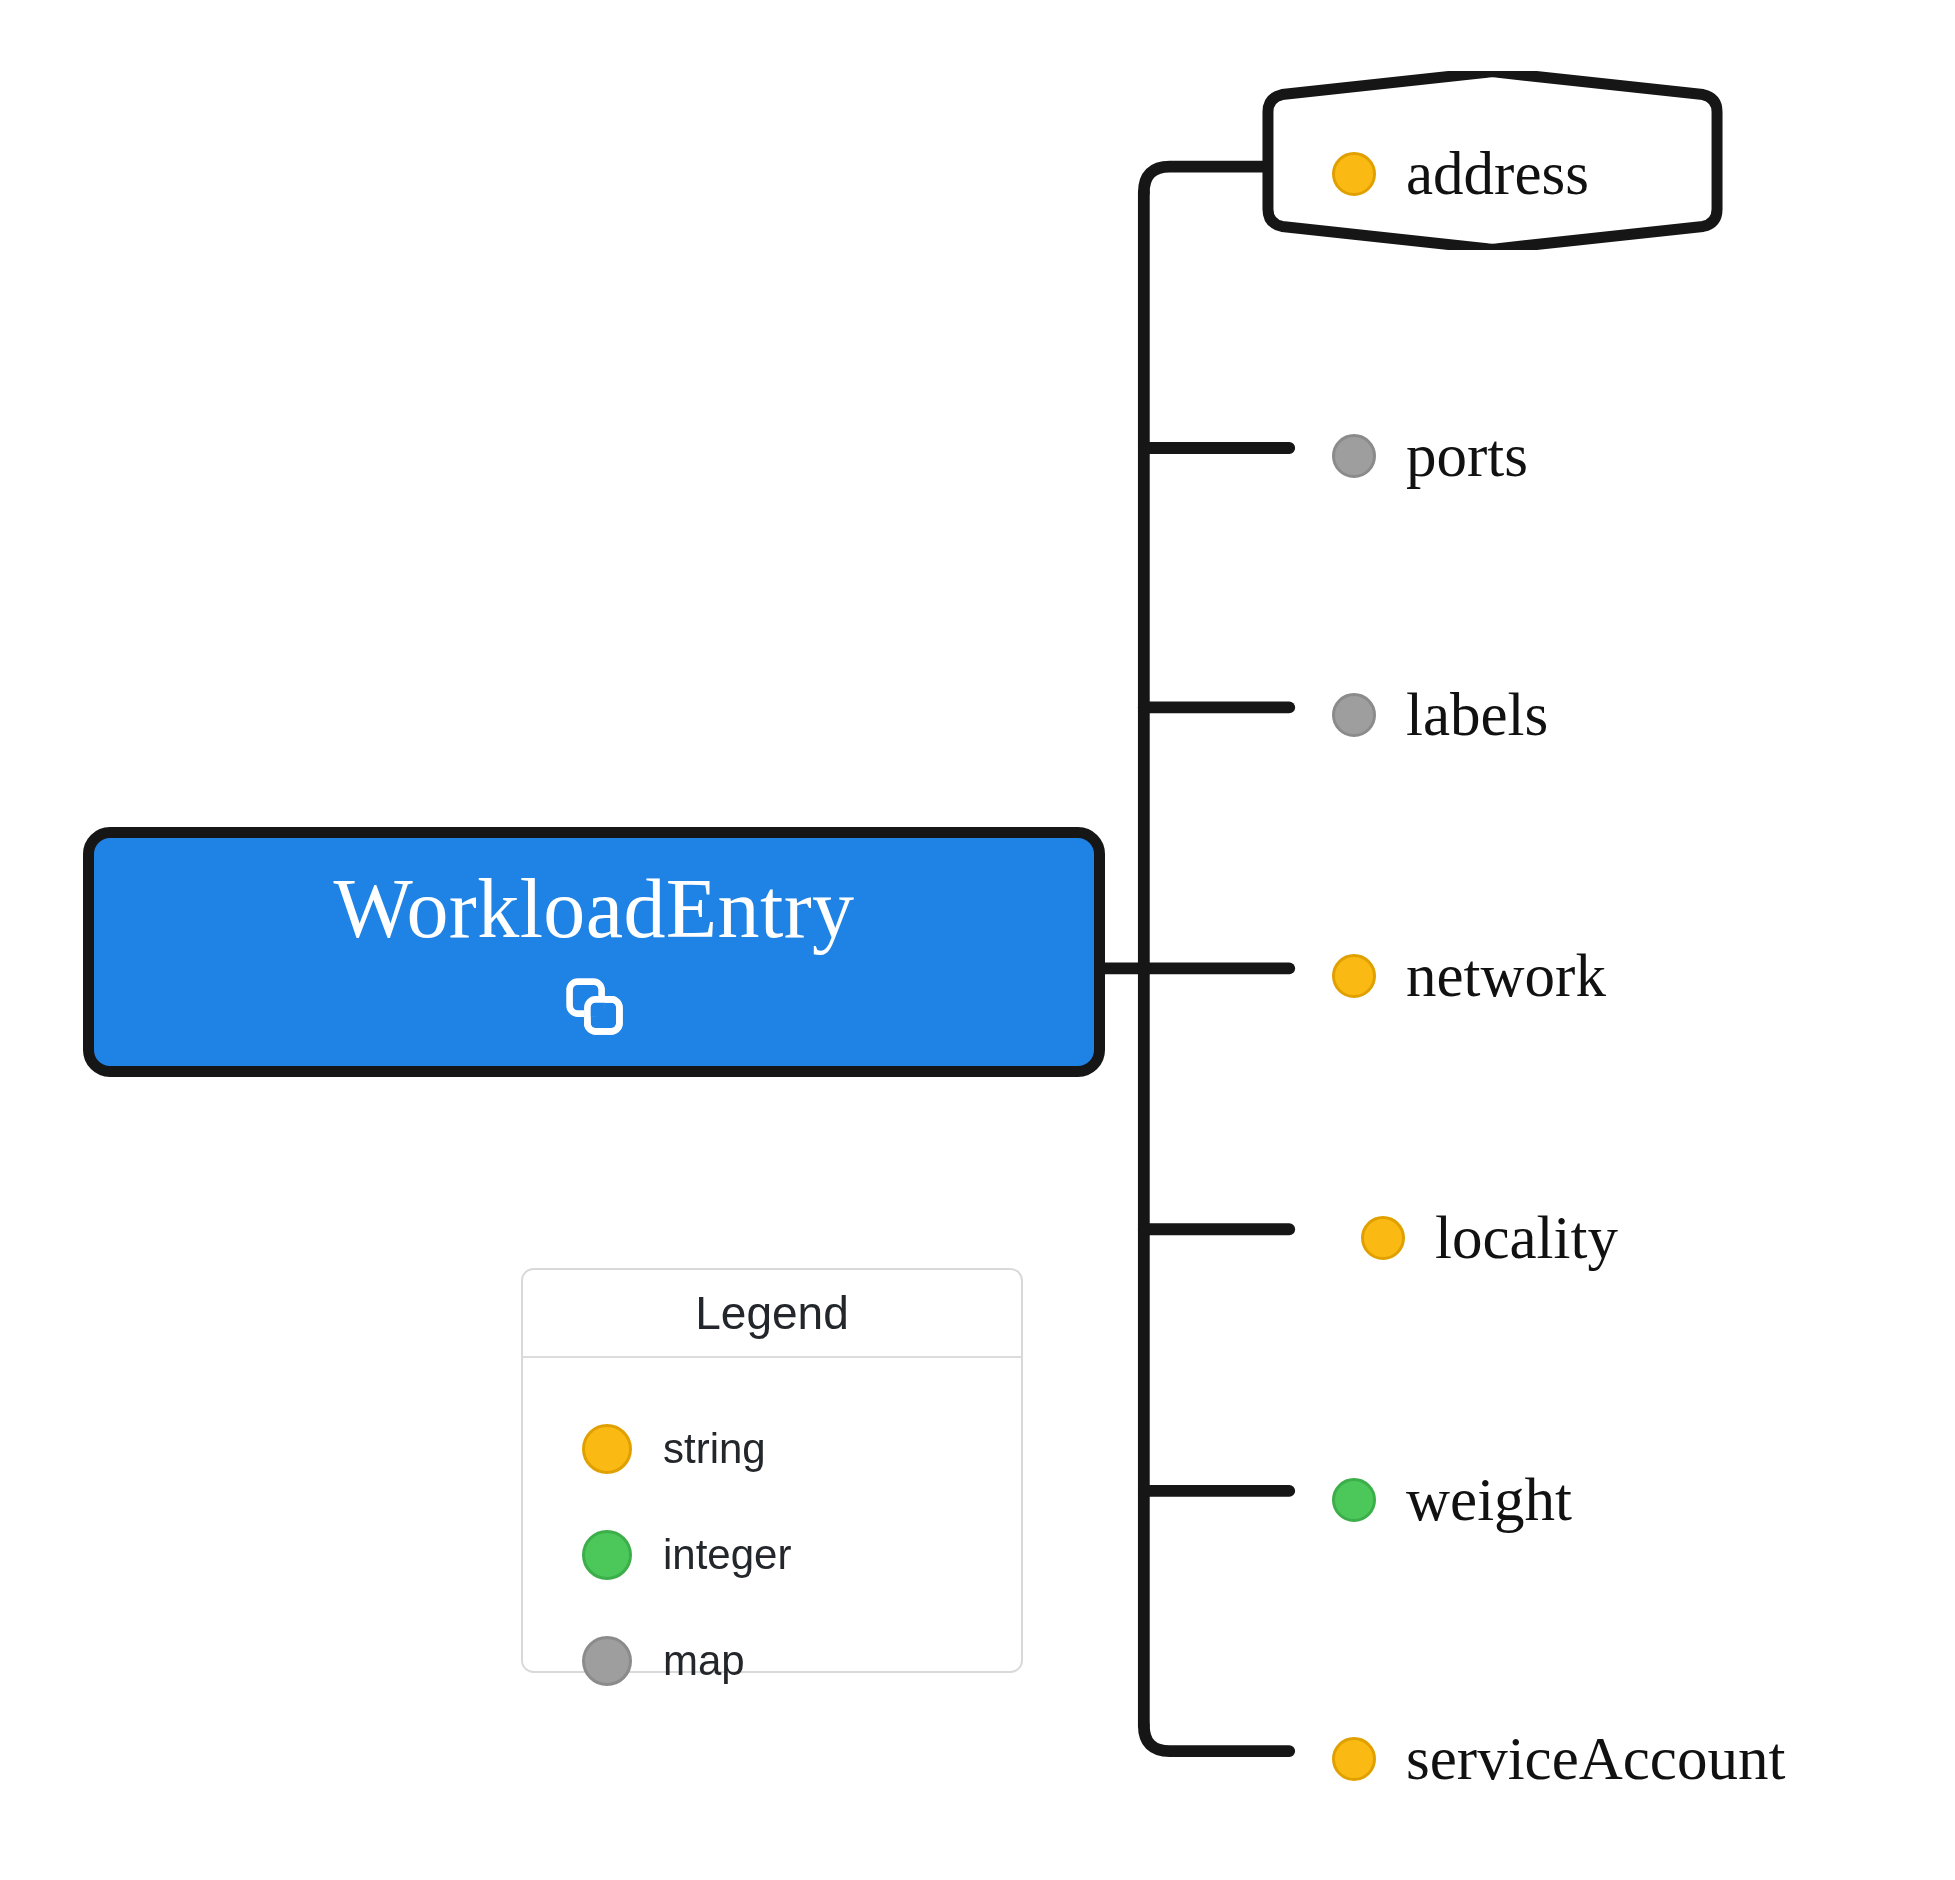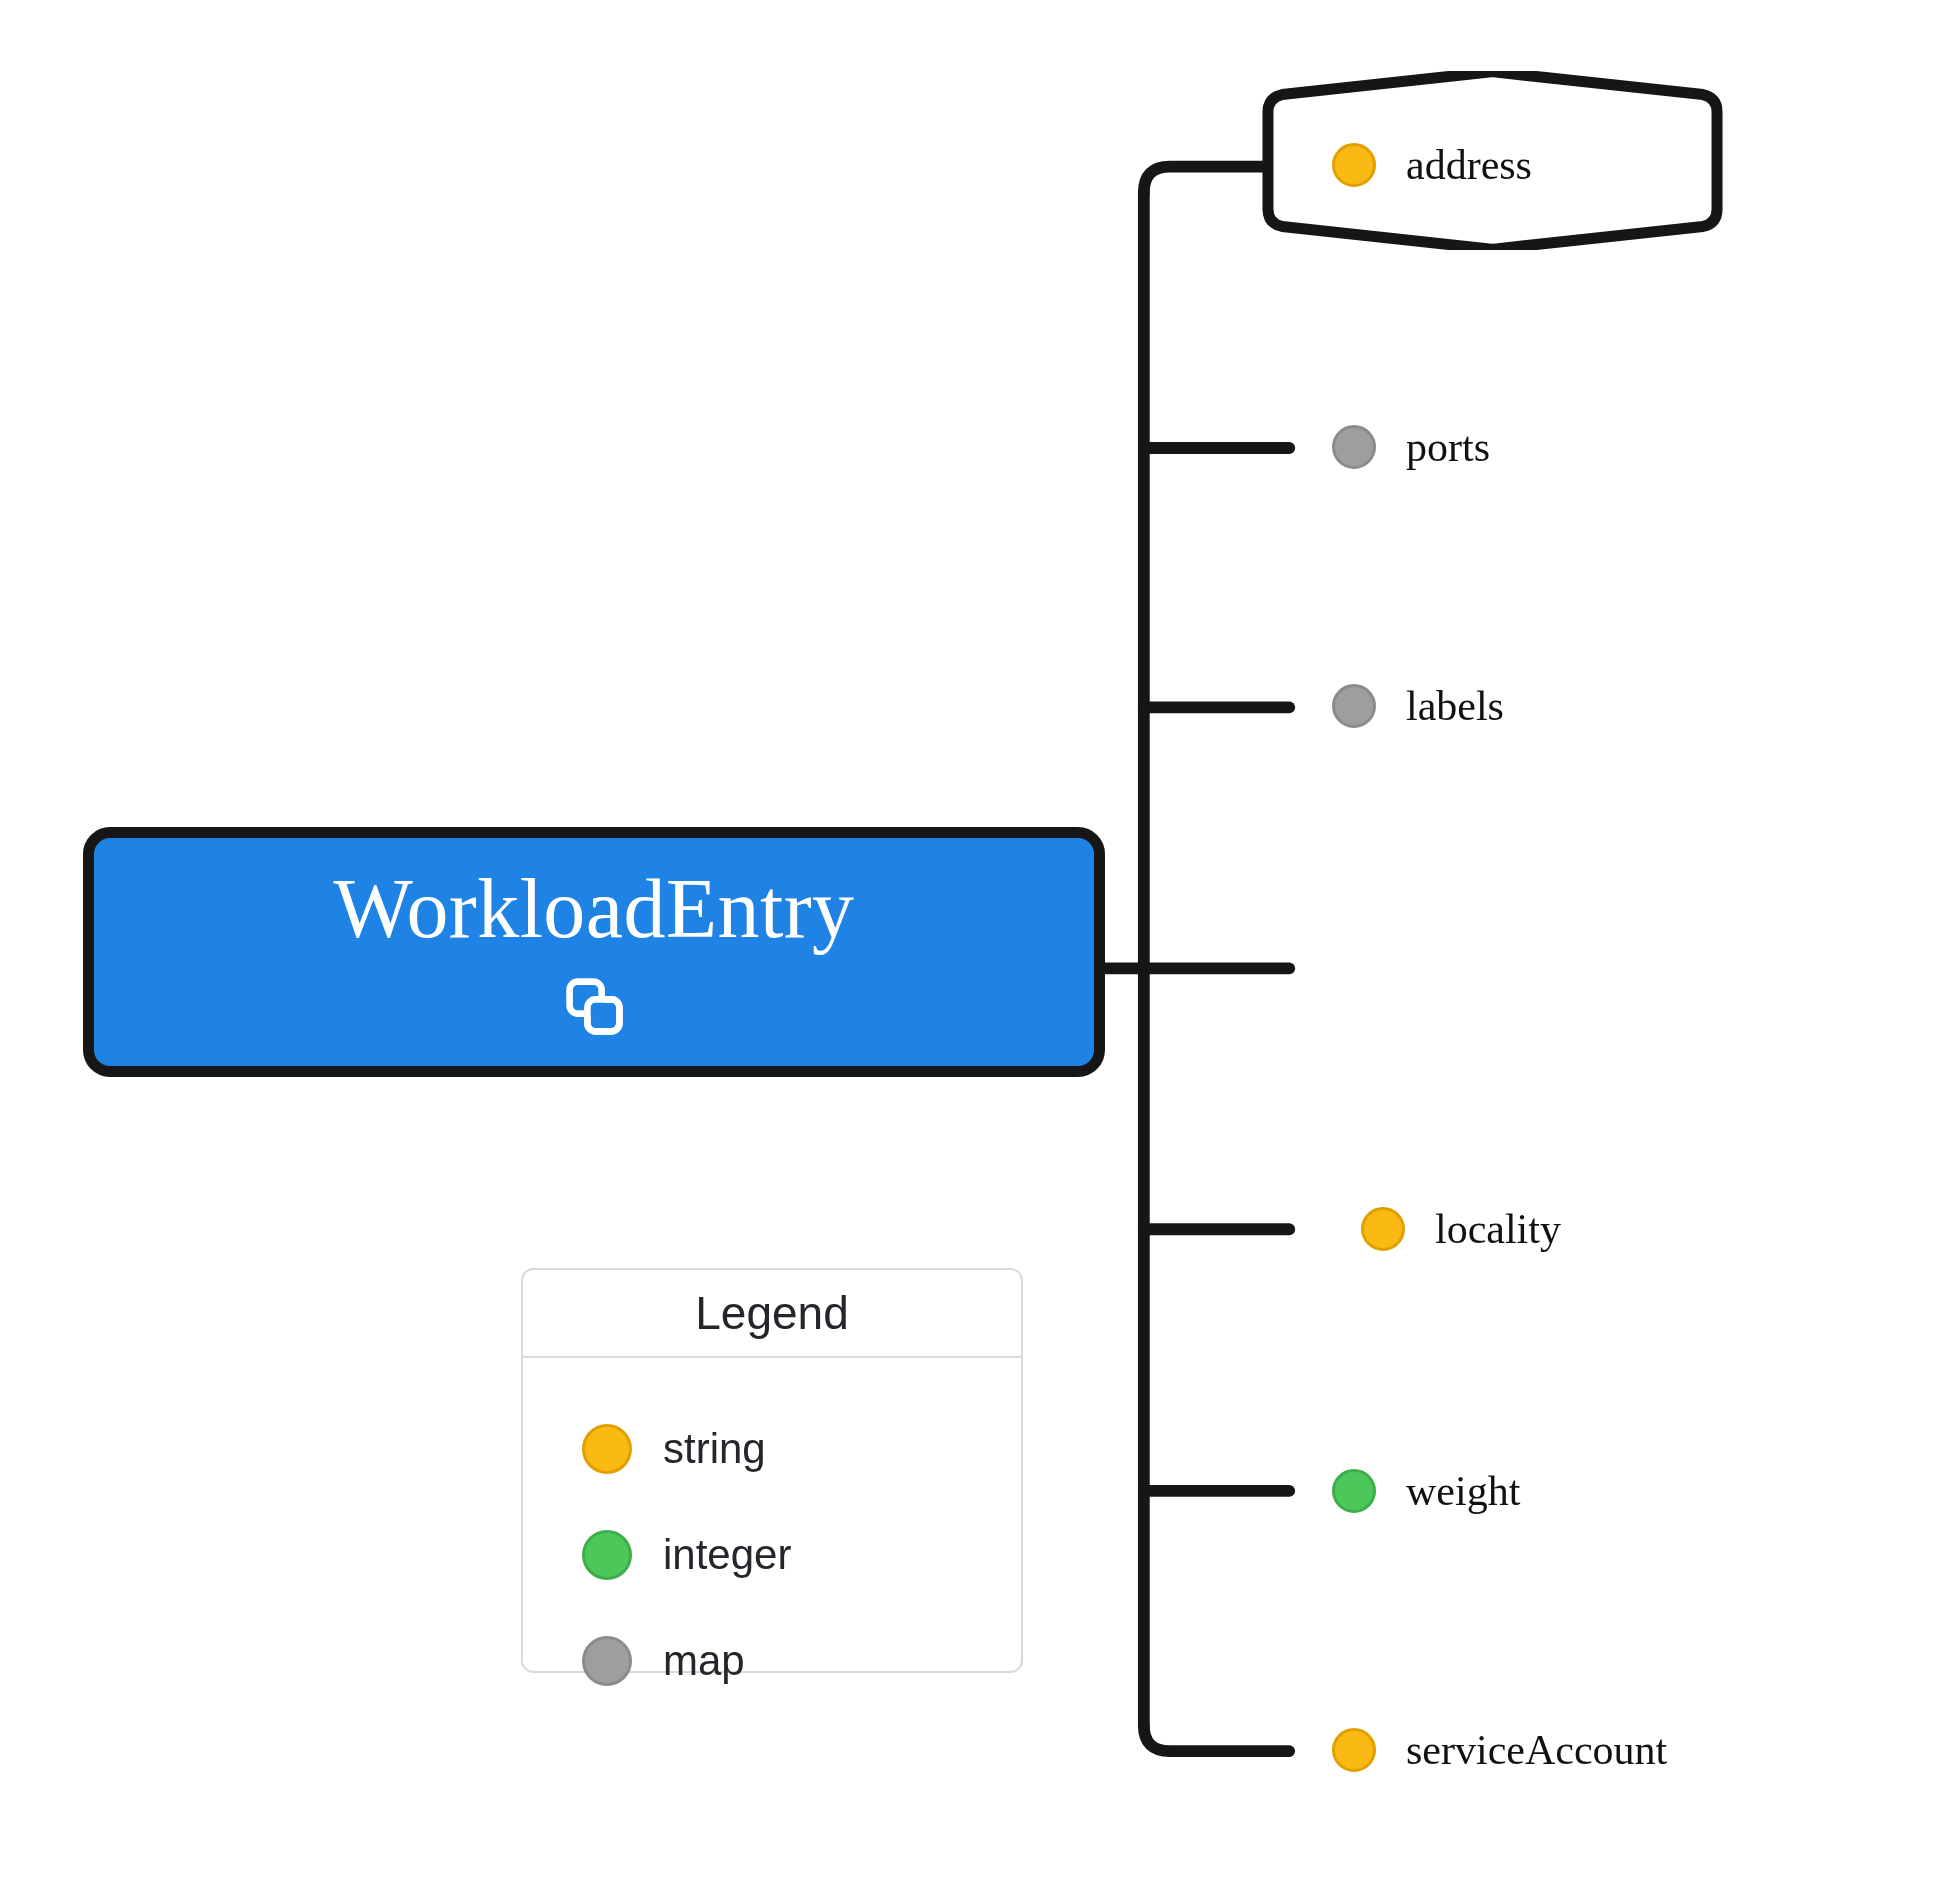--- a/index.html
+++ b/index.html
@@ -43,21 +43,21 @@
     gap:30px;
     white-space:nowrap;
   }
   .leaf .dot{
     width:44px;height:44px;border-radius:50%;
     box-sizing:border-box;
     flex:0 0 auto;
   }
   .leaf .leaf-label{
     font-family:"Liberation Serif", serif;
-    font-size:42px;
+    font-size:61px;
     line-height:1;
     color:#111111;
   }
   .dot.string{background:#fbb913;border:3.9px solid #e0a100;}
   .dot.integer{background:#4cc85b;border:3.9px solid #3cae4a;}
   .dot.map{background:#9e9e9e;border:3.9px solid #8b8b8b;}
 
   
   .hex-frame{position:absolute;left:1258px;top:71px;width:469px;height:179px;}
 
@@ -147,20 +147,24 @@
   <div class="leaf" style="left:1332px;top:425px;">
     <span class="dot map"></span>
     <span class="leaf-label">ports</span>
   </div>
 
   <div class="leaf" style="left:1332px;top:684px;">
     <span class="dot map"></span>
     <span class="leaf-label">labels</span>
   </div>
 
+  <div class="leaf" style="left:1332px;top:945px;">
+    <span class="dot string"></span>
+    <span class="leaf-label">network</span>
+  </div>
 
   <div class="leaf" style="left:1361px;top:1207px;">
     <span class="dot string"></span>
     <span class="leaf-label">locality</span>
   </div>
 
   <div class="leaf" style="left:1332px;top:1469px;">
     <span class="dot integer"></span>
     <span class="leaf-label">weight</span>
   </div>

